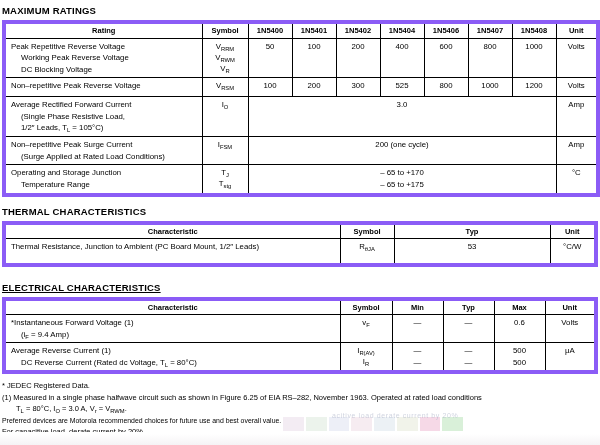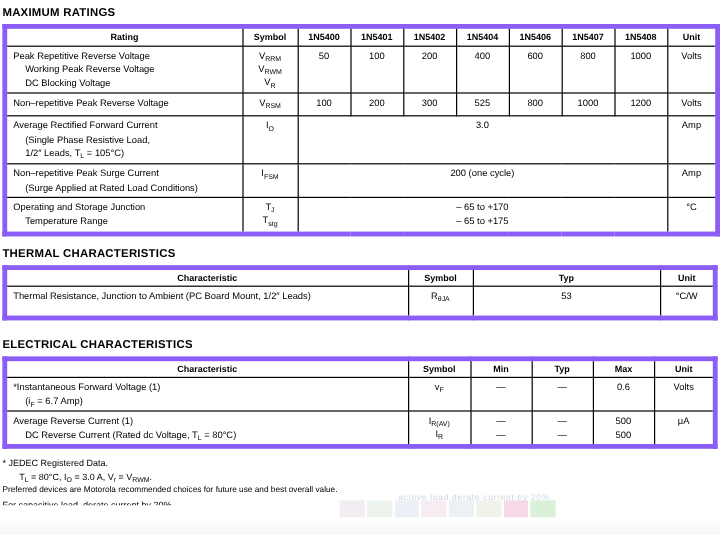--- a/index.html
+++ b/index.html
@@ -11,21 +11,21 @@
     color:#000;
     overflow:hidden;
     position:relative;
   }
   .sec-title {
     font-size:9.5px; font-weight:bold; letter-spacing:.2px;
     margin:0 0 0 2px;
   }
   .t1 { margin-top:5px; }
   .t2 { margin-top:9px; }
-  .t3 { margin-top:15px; }
+  .t3 { margin-top:15px;text-decoration:underline; }
   table {
     border-collapse:collapse; table-layout:fixed;
     margin:4px 1px 0 2px;
     border:4px solid #8b5cf6;
   }
   th, td { border:1px solid #000; overflow:hidden; }
   th {
     font-size:7.5px; font-weight:bold; text-align:center;
     padding:2px 1px; vertical-align:middle;
   }
@@ -223,21 +223,21 @@
     <th>Characteristic</th>
     <th>Symbol</th>
     <th>Min</th>
     <th>Typ</th>
     <th>Max</th>
     <th>Unit</th>
   </tr>
   <tr style="height:26px;">
     <td class="rating">
       <div>*Instantaneous Forward Voltage (1)</div>
-      <div class="ind"><span>(i</span><sub>F</sub><span> = 6.7 Amp)</span></div>
+      <div class="ind"><span>(i</span><sub>F</sub><span> = 9.4 Amp)</span></div>
     </td>
     <td class="c symstack">
       <div><span>v</span><sub>F</sub></div>
     </td>
     <td class="c">—</td>
     <td class="c">—</td>
     <td class="c">0.6</td>
     <td class="c">Volts</td>
   </tr>
   <tr style="height:29px;">
@@ -261,20 +261,21 @@
       <div>500</div>
           <div>500</div>
     </td>
     <td class="c">μA</td>
   </tr>
 </tbody>
   </table>
 
 <div class="notes">
   <div>* JEDEC Registered Data.</div>
+  <div>(1) Measured in a single phase halfwave circuit such as shown in Figure 6.25 of EIA RS–282, November 1963. Operated at rated load conditions</div>
   <div class="ind2">
     <span>T</span><sub>L</sub><span> = 80°C, I</span><sub>O</sub><span> = 3.0 A, V</span><sub>r</sub><span> = V</span><sub>RWM</sub><span>.</span>
   </div>
   <div class="small">Preferred devices are Motorola recommended choices for future use and best overall value.</div>
   <div class="clip7">
     <div>For capacitive load, derate current by 20%.</div>
   </div>
 </div>
 
 <div class="artifact-blocks">

